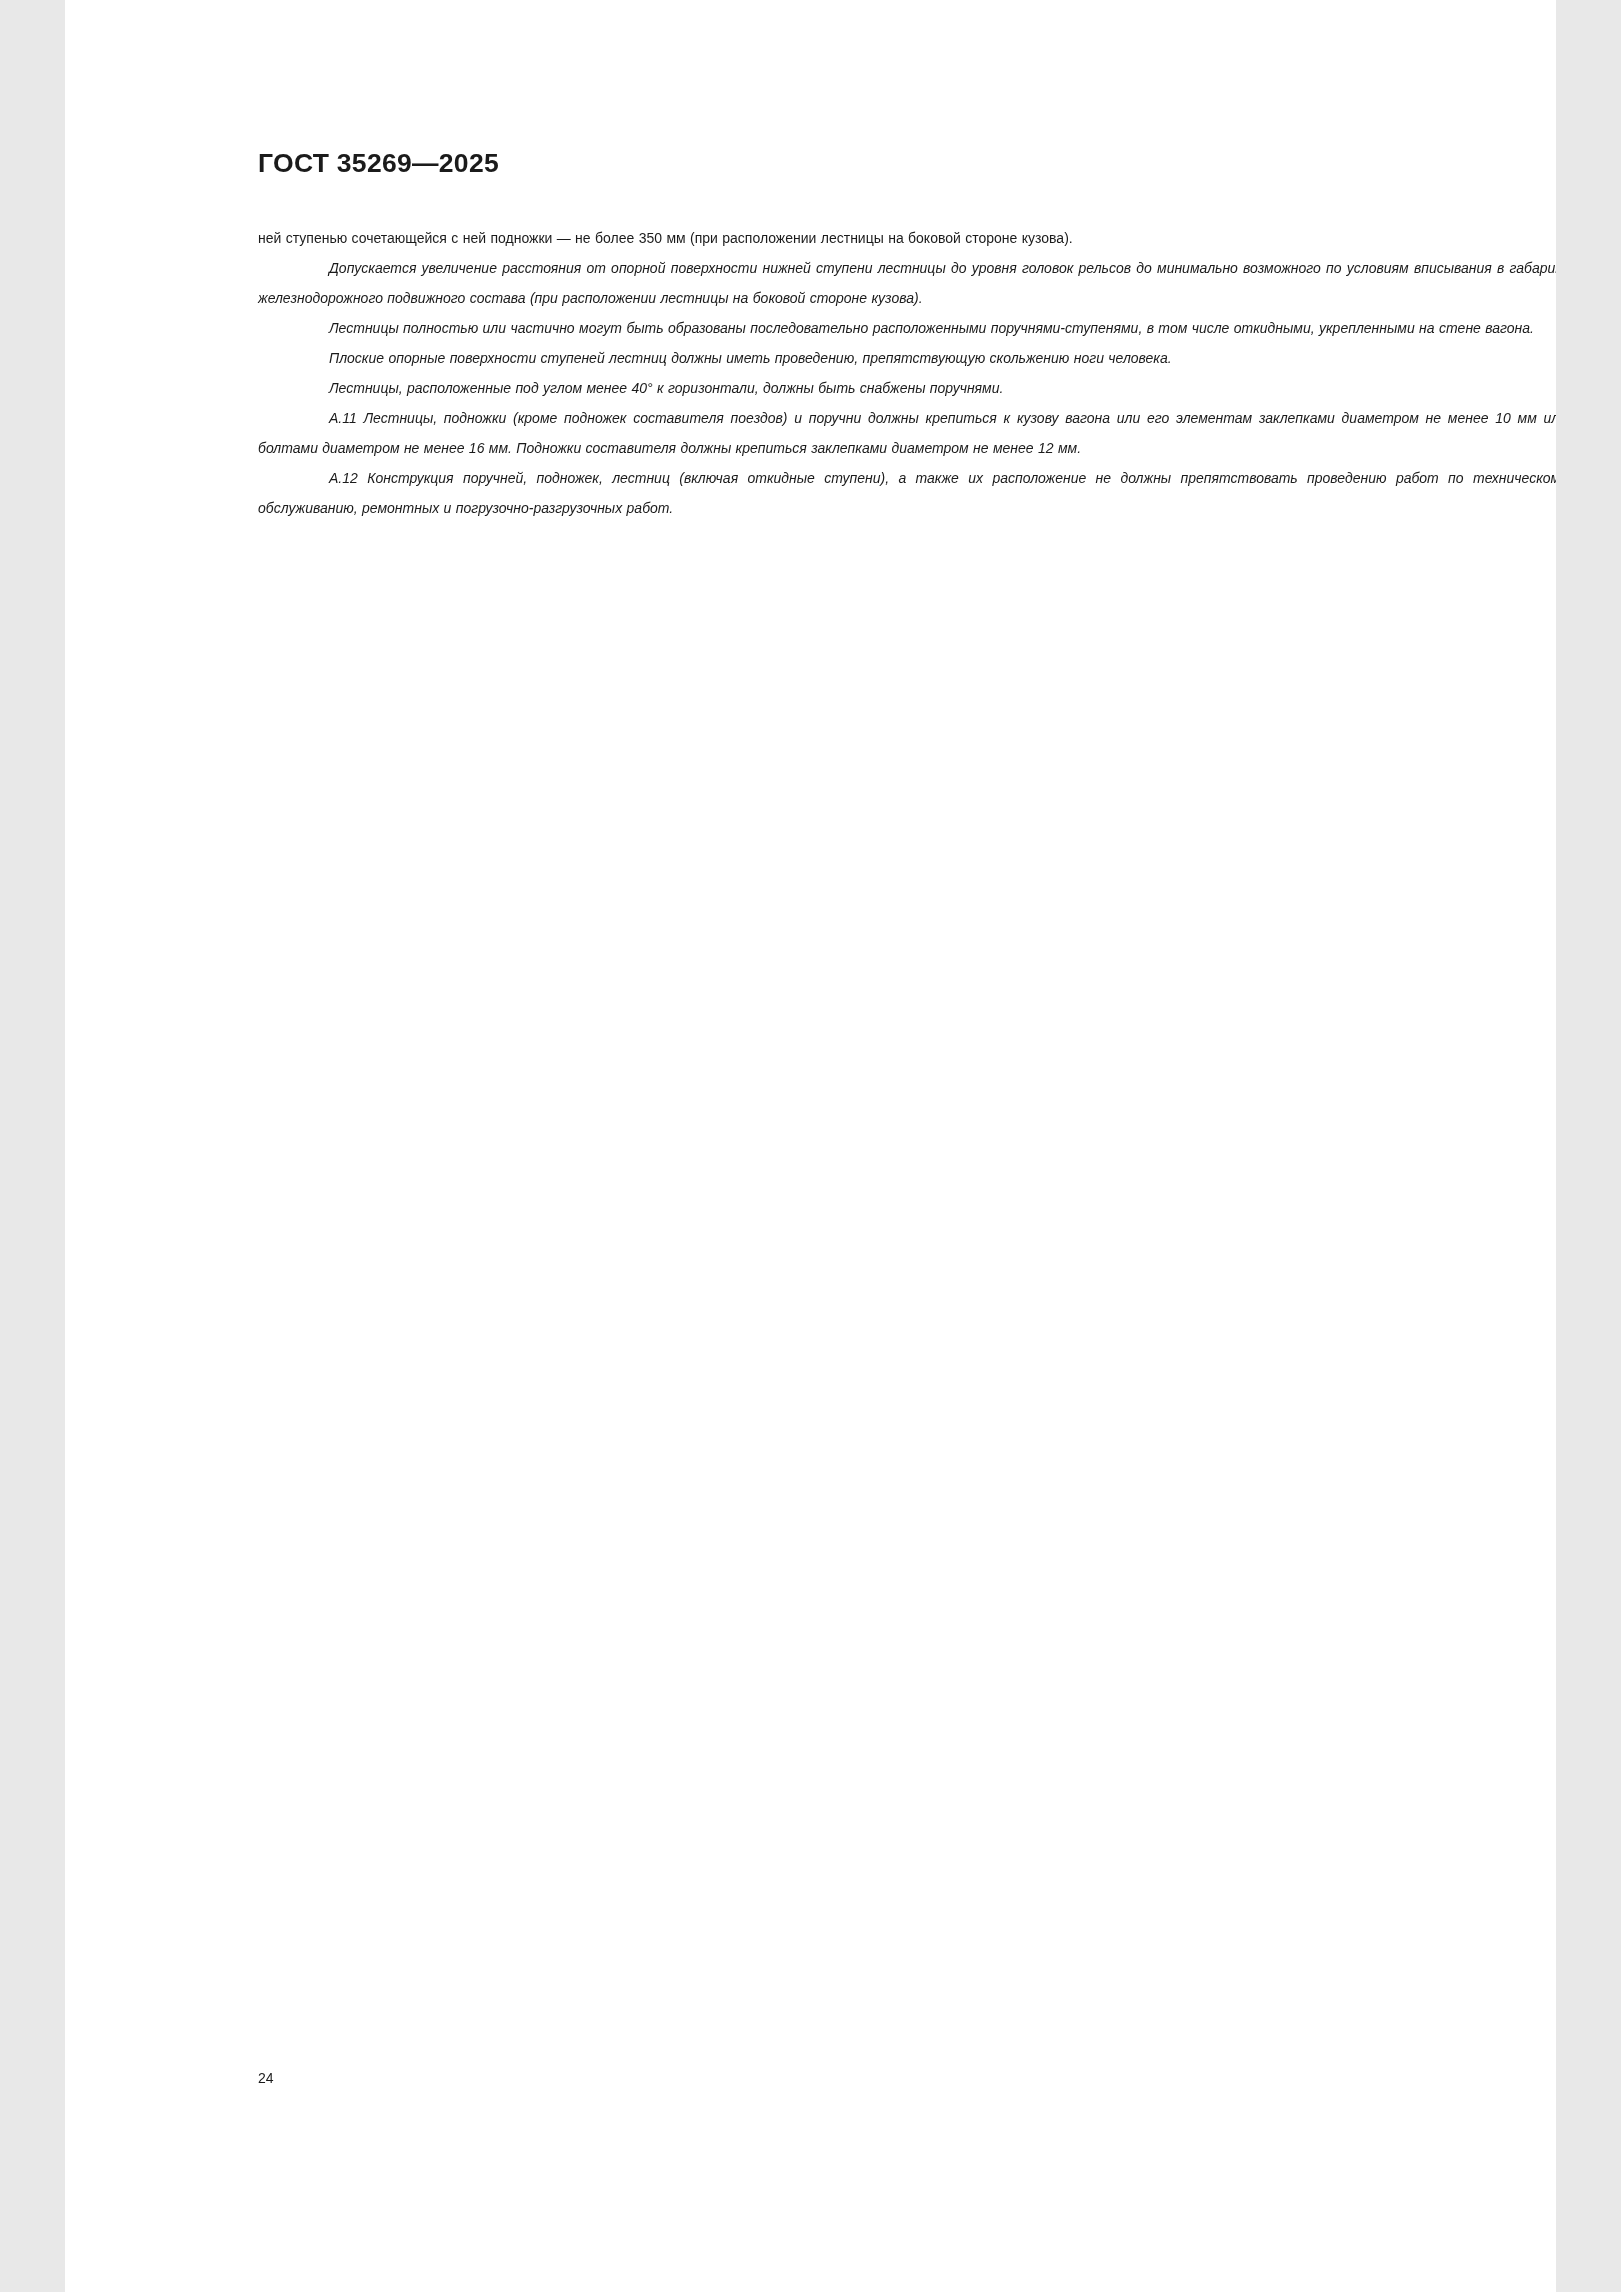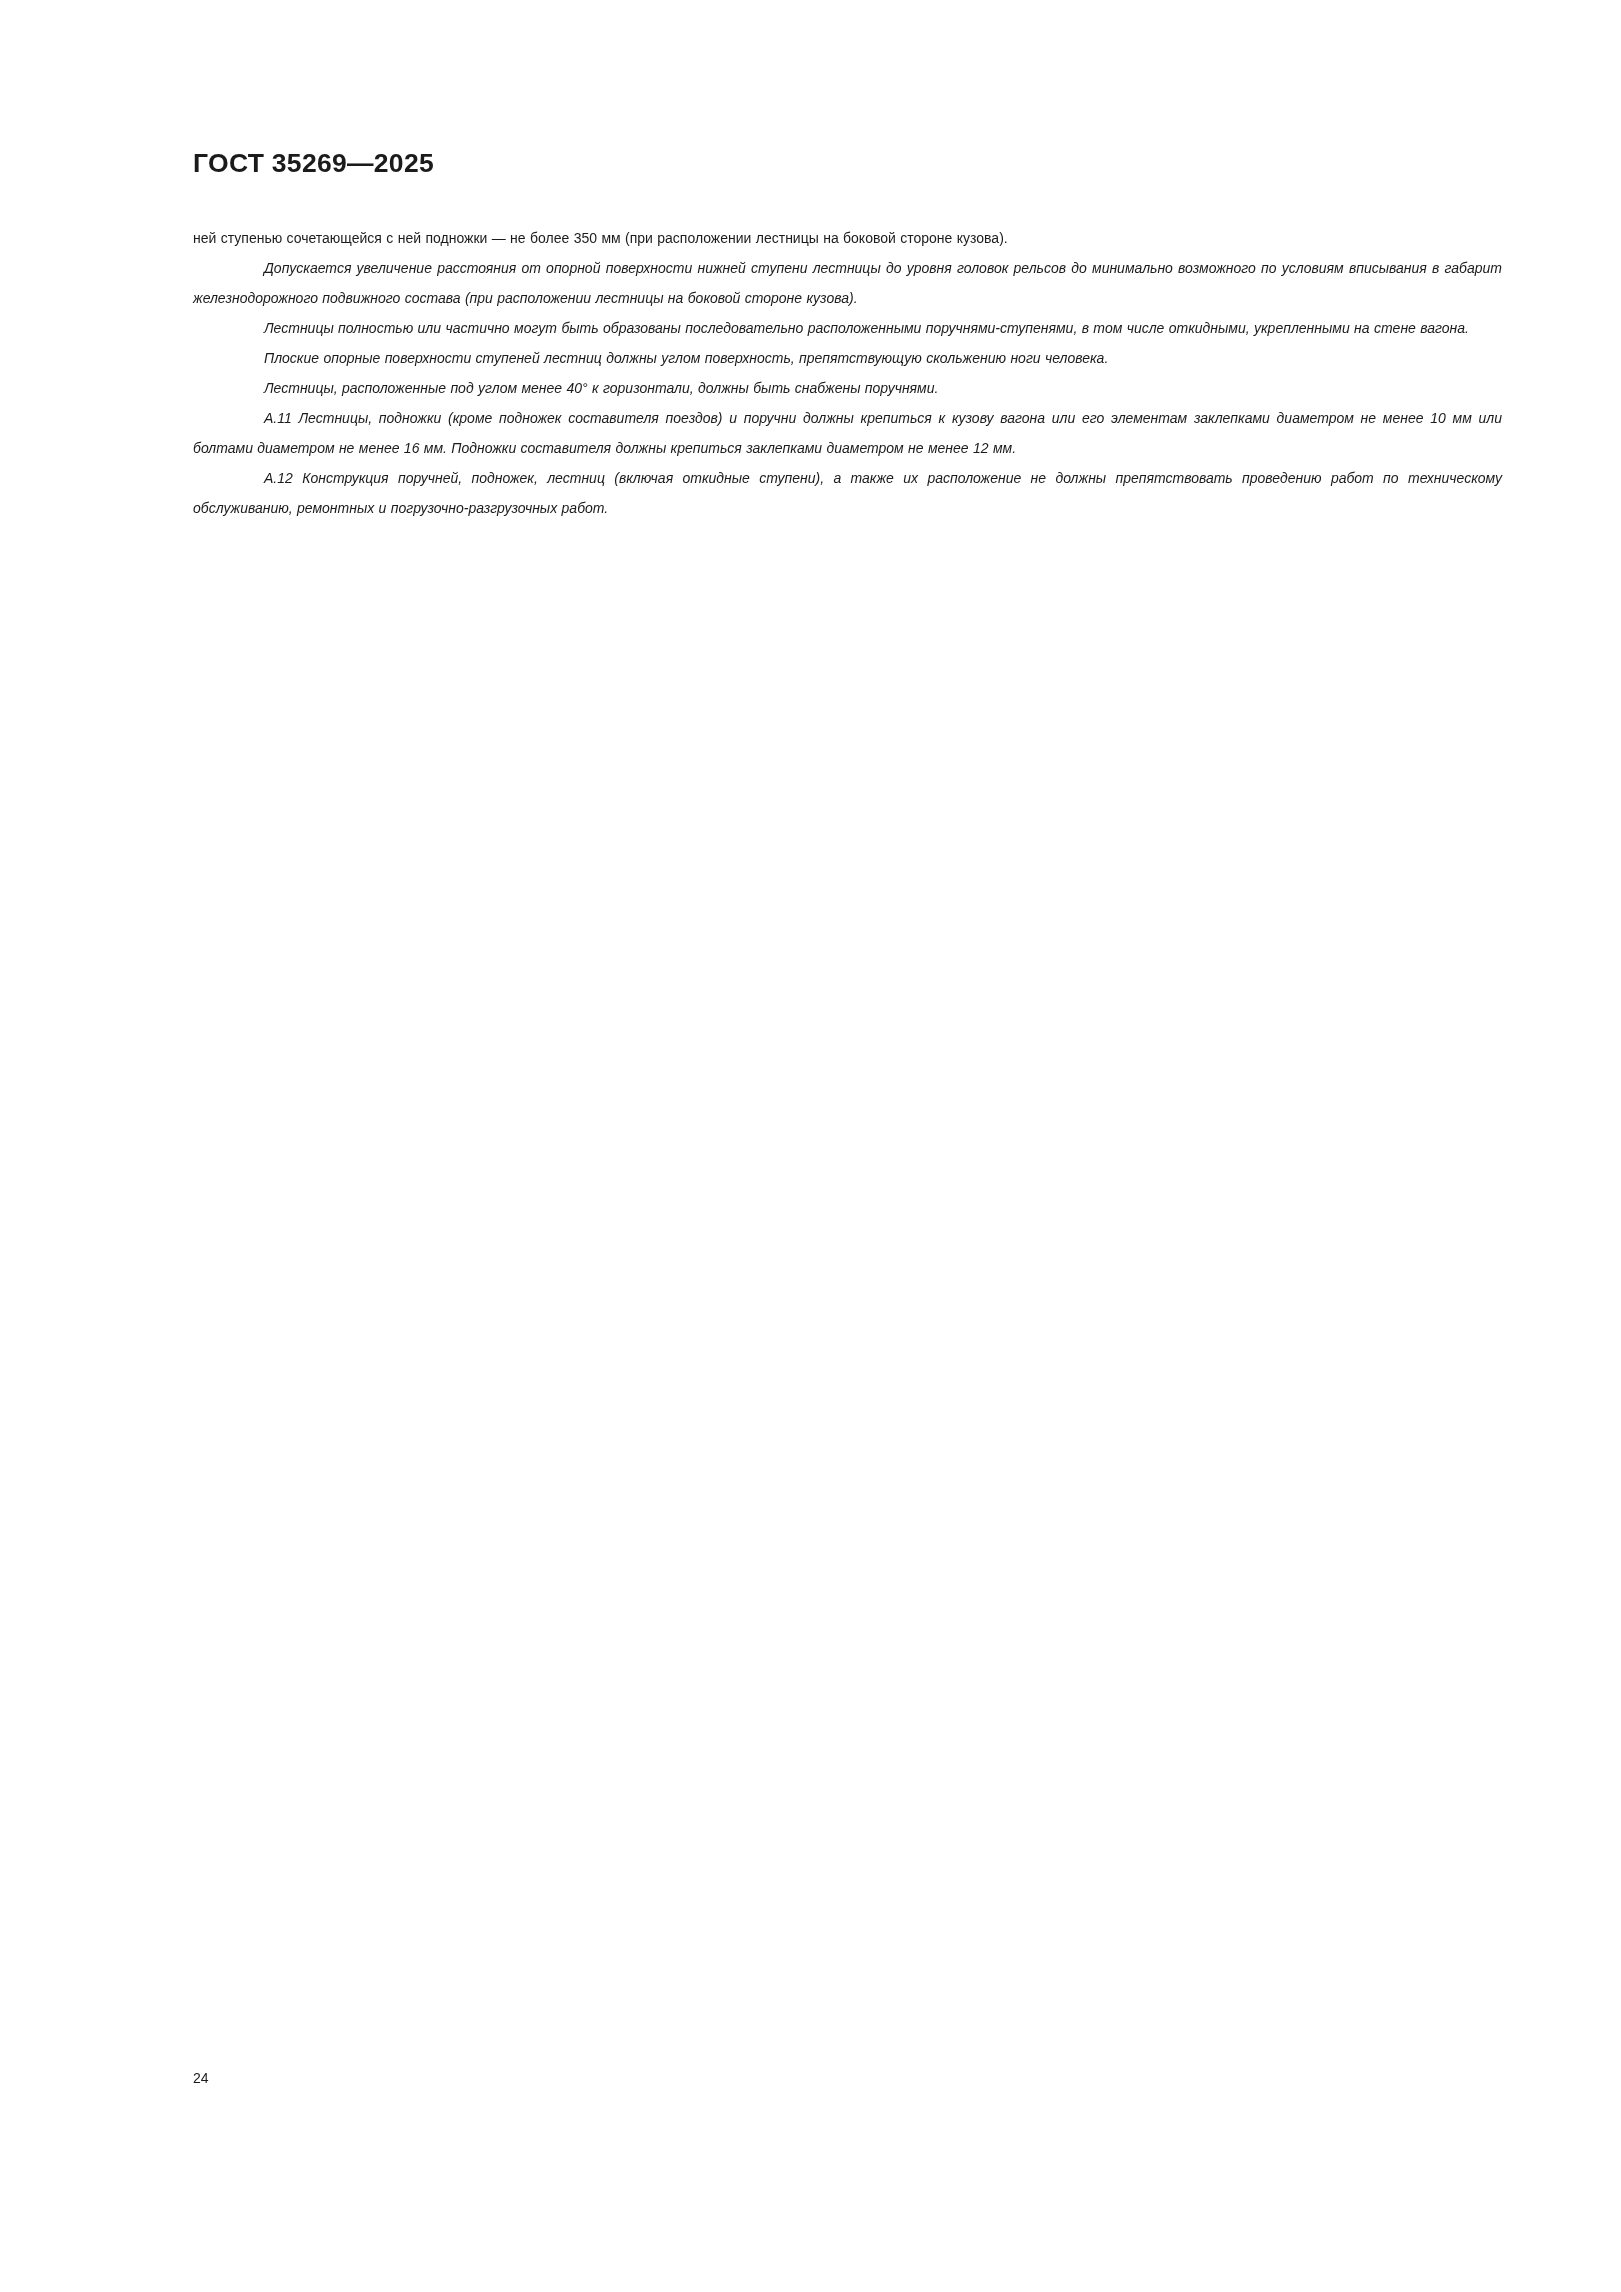--- a/index.html
+++ b/index.html
@@ -2,21 +2,21 @@
 <html lang="ru"><head>
 <meta charset="utf-8">
 <style>
   html, body {
     margin: 0;
     padding: 0;
     background: #e8e8e8;
   }
   .page {
     position: relative;
-    width: 1621px;
+    width: 1491px;
     height: 2293px;
     margin: 0 auto;
     background: #ffffff;
     font-family: "Liberation Sans", sans-serif;
     color: #1b1b1b;
     overflow: hidden;
   }
   .doc-header {
     position: absolute;
     left: 193px;
@@ -54,21 +54,21 @@
 </head>
 <body>
 
 <div class="page">
   <div class="doc-header">ГОСТ 35269—2025</div>
 
   <div class="content" id="paragraphs-container">
       <p class="para">ней ступенью сочетающейся с ней подножки — не более 350 мм (при расположении лестницы на боковой стороне кузова).</p>
       <p class="para indent">Допускается увеличение расстояния от опорной поверхности нижней ступени лестницы до уровня головок рельсов до минимально возможного по условиям вписывания в габарит железнодорожного подвижного состава (при расположении лестницы на боковой стороне кузова).</p>
       <p class="para indent">Лестницы полностью или частично могут быть образованы последовательно расположенными поручнями-ступенями, в том числе откидными, укрепленными на стене вагона.</p>
-      <p class="para indent">Плоские опорные поверхности ступеней лестниц должны углом поверхность, препятствующую скольжению ноги человека.</p>
+      <p class="para indent">Плоские опорные поверхности ступеней лестниц должны иметь проведению, препятствующую скольжению ноги человека.</p>
       <p class="para indent">Лестницы, расположенные под углом менее 40° к горизонтали, должны быть снабжены поручнями.</p>
       <p class="para indent">А.11 Лестницы, подножки (кроме подножек составителя поездов) и поручни должны крепиться к кузову вагона или его элементам заклепками диаметром не менее 10 мм или болтами диаметром не менее 16 мм. Подножки составителя должны крепиться заклепками диаметром не менее 12 мм.</p>
       <p class="para indent">А.12 Конструкция поручней, подножек, лестниц (включая откидные ступени), а также их расположение не должны препятствовать проведению работ по техническому обслуживанию, ремонтных и погрузочно-разгрузочных работ.</p>
     </div>
 
   <div class="page-number">24</div>
 </div>
 
 
 </body></html>

